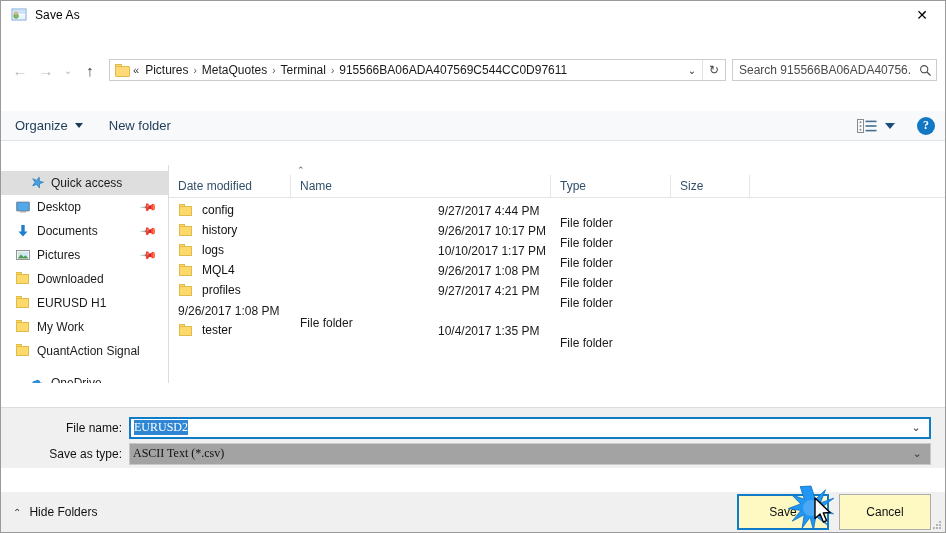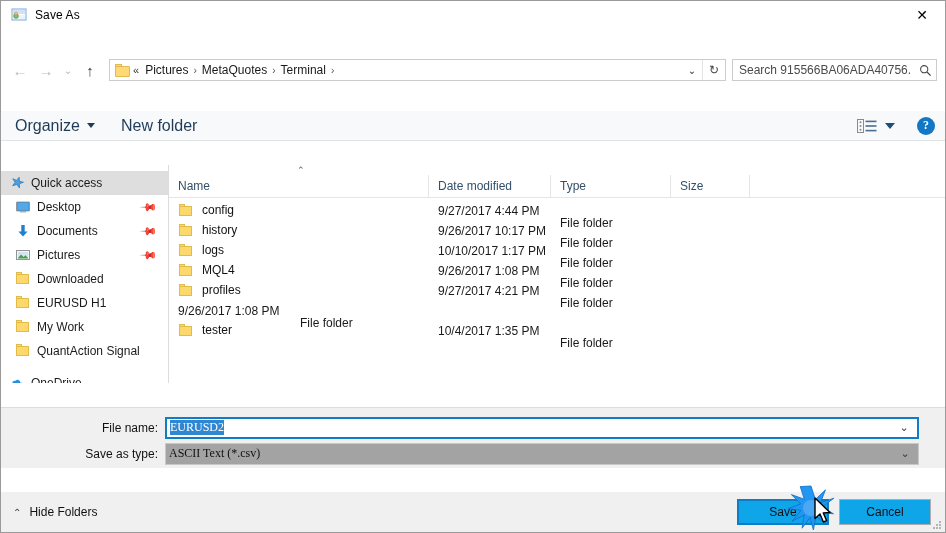--- a/index.html
+++ b/index.html
@@ -169,21 +169,21 @@
     height: 30px;
     flex: 0 0 30px;
     background: #f7f9fb;
     border-bottom: 1px solid #dfe3e6;
     display: flex;
     align-items: center;
     padding: 0 10px 0 14px;
     box-sizing: border-box;
   }
   .tb-item {
-    font-size: 16px;
+    font-size: 13px;
     color: #1f3b57;
     margin-right: 26px;
     display: flex; align-items: center;
   }
   .tb-caret {
     margin-left: 7px;
     width: 0; height: 0;
     border-left: 4px solid transparent;
     border-right: 4px solid transparent;
     border-top: 5px solid #1f3b57;
@@ -239,21 +239,21 @@
     margin-right: 6px;
     position: relative;
   }
   .nav-row .lbl {
     font-size: 12px;
     color: #1a1a1a;
     overflow: hidden;
     text-overflow: clip;
   }
   .nav-row.indent { padding-left: 14px; }
-  .nav-row.top { padding-left: 8px; }
+  .nav-row.top { padding-left: 28px; }
   .pin {
     position: absolute;
     right: 12px;
     color: #9aa4ad;
     font-size: 11px;
     transform: rotate(45deg);
   }
   .grp-gap { height: 8px; }
 
   
@@ -353,22 +353,21 @@
     background: #f0f0f0;
     border-top: 1px solid #dcdcdc;
     padding-top: 8px;
     box-sizing: border-box;
   }
   .form-row {
     display: flex;
     align-items: center;
     height: 23px;
     margin-bottom: 3px;
-    padding-right: 26px;
-    margin-left: 36px;
+    padding-right: 14px;
   }
   .form-label {
     flex: 0 0 128px;
     width: 128px;
     text-align: right;
     padding-right: 7px;
     box-sizing: border-box;
     font-size: 12px;
     color: #111;
   }
@@ -424,23 +423,23 @@
     display: flex; align-items: center;
     font-size: 12px; color: #111;
   }
   .hf-caret {
     margin-right: 8px;
     color: #3a3a3a;
     font-size: 10px;
   }
   .footer-spacer { flex: 1 1 auto; }
   .btn {
-    width: 92px; height: 26px;
-    box-sizing: border-box;
-    background: #0ea5e9;
+    width: 92px; height: 36px;
+    box-sizing: border-box;
+    background: #fef9c3;
     border: 1px solid #adadad;
     font-size: 12px;
     color: #111;
     display: flex; align-items: center; justify-content: center;
     font-family: "Liberation Sans", sans-serif;
     position: relative;
   }
   .btn.primary {
     border: 2px solid #0f7cc7;
     margin-right: 10px;
@@ -506,20 +505,21 @@
           <div class="body"></div>
       </div>
       <div class="crumbs">
         <span class="crumb-sep dbl">«</span>
         <span class="crumb">Pictures</span>
         <span class="crumb-sep">›</span>
         <span class="crumb">MetaQuotes</span>
         <span class="crumb-sep">›</span>
         <span class="crumb">Terminal</span>
         <span class="crumb-sep">›</span>
+        <span class="crumb">915566BA06ADA407569C544CC0D97611</span>
       </div>
       <div class="addr-chevron">⌄</div>
       <div class="addr-refresh">↻</div>
     </div>
 
     <div class="searchbox">
       <input type="text" placeholder="Search 915566BA06ADA40756..." style="">
       <span class="search-icon">
         <svg width="13" height="13" viewBox="0 0 13 13">
           <circle cx="5.2" cy="5.2" r="3.6" fill="none" stroke="#4a4a4a" stroke-width="1.1"></circle>
@@ -654,22 +654,22 @@
         </span>
         <span class="lbl">This PC</span>
       </div>
 
     </div>
 
     <div class="filelist">
       <div class="sort-caret">⌃</div>
 
       <div class="col-head">
+        <div class="col c-date">Date modified</div>
         <div class="col c-name">Name</div>
-        <div class="col c-date">Date modified</div>
         <div class="col c-type">Type</div>
         <div class="col c-size">Size</div>
       </div>
 
       <div class="rows">
 
         <div class="frow">
           <div class="cell c-name">
             <span class="fico folder-ico">
                 <span class="ftab"></span>

